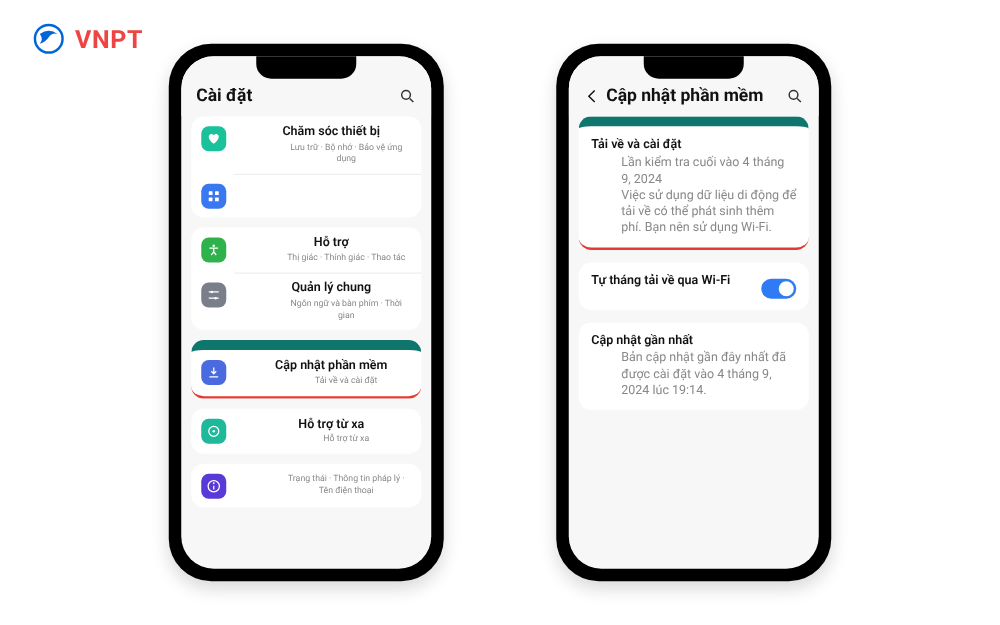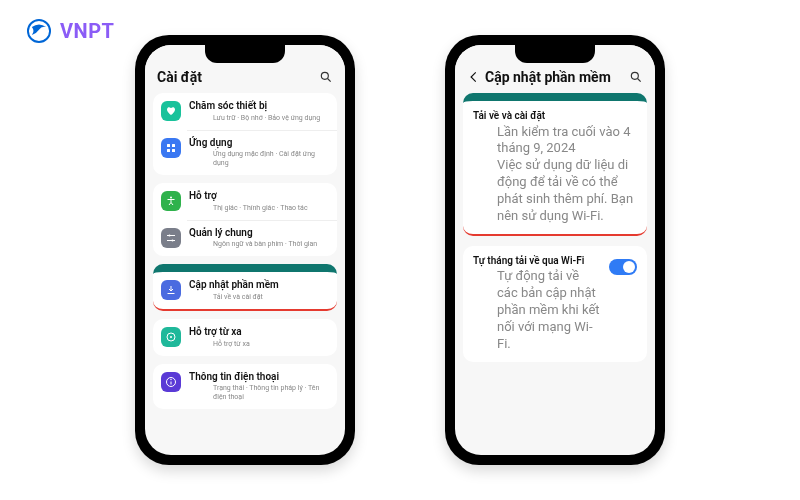--- a/index.html
+++ b/index.html
@@ -11,21 +11,21 @@
     position: relative;
     overflow: hidden;
   }
   .logo {
     position: absolute;
     top: 18px;
     left: 26px;
     display: flex;
     align-items: center;
     gap: 8px;
-    color: #8b5cf6;
+    color: #ef4444;
     font-weight: 700;
     font-size: 20px;
     letter-spacing: 0.5px;
   }
   .logo svg { display: block; }
 
   .stage {
     width: 800px;
     height: 500px;
     display: flex;
@@ -69,22 +69,23 @@
   .list { flex: 1; overflow: hidden; padding: 0 8px; }
   .group {
     background: #fff;
     border-radius: 10px;
     margin-bottom: 8px;
     overflow: hidden;
   }
   .row {
     display: flex; align-items: flex-start;
     padding: 7px 8px;
-    gap: 8px;
+    gap: 20px;
     position: relative;
+    text-align: center;
   }
   .row + .row::before {
     content: "";
     position: absolute; left: 34px; right: 0; top: 0;
     height: 1px; background: #eee;
   }
   .ic {
     width: 20px; height: 20px;
     border-radius: 6px;
     display: flex; align-items: center; justify-content: center;
@@ -100,21 +101,21 @@
   .hl-bot { border-bottom: 2px solid #e53a2f; }
 
   .row2 {
     background: #fff;
     border-radius: 10px;
     margin-bottom: 10px;
     padding: 9px 10px;
     display: flex; align-items: flex-start; gap: 8px;
   }
   .row2 .txtcol .t { font-size: 10px; }
-  .row2 .txtcol .s { font-size: 13px; }
+  .row2 .txtcol .s { font-size: 10px; }
 
   .toggle {
     width: 28px; height: 16px; border-radius: 10px;
     background: #2f7bf5; position: relative; flex-shrink: 0;
     margin-top: 4px;
   }
   .toggle::after {
     content: ""; position: absolute; right: 2px; top: 2px;
     width: 12px; height: 12px; border-radius: 50%; background: #fff;
   }
@@ -157,24 +158,20 @@
             </div>
             <div class="row">
       <div class="ic" style="background:#3a78f2">
                 <svg width="12" height="12" viewBox="0 0 24 24">
                   <rect x="4" y="4" width="6" height="6" rx="1" fill="#fff"></rect>
                   <rect x="14" y="4" width="6" height="6" rx="1" fill="#fff"></rect>
                   <rect x="4" y="14" width="6" height="6" rx="1" fill="#fff"></rect>
                   <rect x="14" y="14" width="6" height="6" rx="1" fill="#fff"></rect>
                 </svg>
               </div>
-      <div class="txtcol">
-        <div class="t">Ứng dụng</div>
-        <div class="s">Ứng dụng mặc định · Cài đặt ứng dụng</div>
-      </div>
             </div>
           </div>
           <div class="group">
             <div class="row">
       <div class="ic" style="background:#2fb24c">
                 <svg width="12" height="12" viewBox="0 0 24 24">
                   <circle cx="12" cy="5" r="2" fill="#fff"></circle>
                   <path d="M5 9 L19 9 M12 9 L12 15 M12 15 L8 20 M12 15 L16 20" stroke="#fff" stroke-width="2" fill="none"></path>
                 </svg>
               </div>
@@ -229,21 +226,20 @@
           <div class="group">
             <div class="row">
       <div class="ic" style="background:#5a3ad6">
                 <svg width="12" height="12" viewBox="0 0 24 24">
                   <circle cx="12" cy="12" r="9" fill="none" stroke="#fff" stroke-width="2"></circle>
                   <line x1="12" y1="11" x2="12" y2="17" stroke="#fff" stroke-width="2"></line>
                   <circle cx="12" cy="7" r="1.4" fill="#fff"></circle>
                 </svg>
               </div>
       <div class="txtcol">
-        <div class="t">Thông tin điện thoại</div>
         <div class="s">Trạng thái · Thông tin pháp lý · Tên điện thoại</div>
       </div>
             </div>
           </div>
         </div>
     </div>
   </div>
 
   <div class="phone">
     <div class="notch"></div>
@@ -262,21 +258,26 @@
           <div class="row2 hl-top hl-bot">
     <div class="txtcol">
       <div class="t">Tải về và cài đặt</div>
       <div class="s" style="white-space:pre-line">Lần kiểm tra cuối vào 4 tháng 9, 2024
 Việc sử dụng dữ liệu di động để tải về có thể phát sinh thêm phí. Bạn nên sử dụng Wi-Fi.</div>
     </div>
     </div>
           <div class="row2">
     <div class="txtcol">
       <div class="t">Tự tháng tải về qua Wi-Fi</div>
-      <div class="s" style="white-space:pre-line">Tự động tải về các bản cập nhật phần mềm khi kết nối với mạng Wi-Fi.</div>
     </div>
     <div class="toggle"></div>
           </div>
+          <div class="row2">
+    <div class="txtcol">
+      <div class="t">Cập nhật gần nhất</div>
+      <div class="s" style="white-space:pre-line">Bản cập nhật gần đây nhất đã được cài đặt vào 4 tháng 9, 2024 lúc 19:14.</div>
+    </div>
+    </div>
         </div>
     </div>
   </div>
 
 </div>
 
 </body></html>

